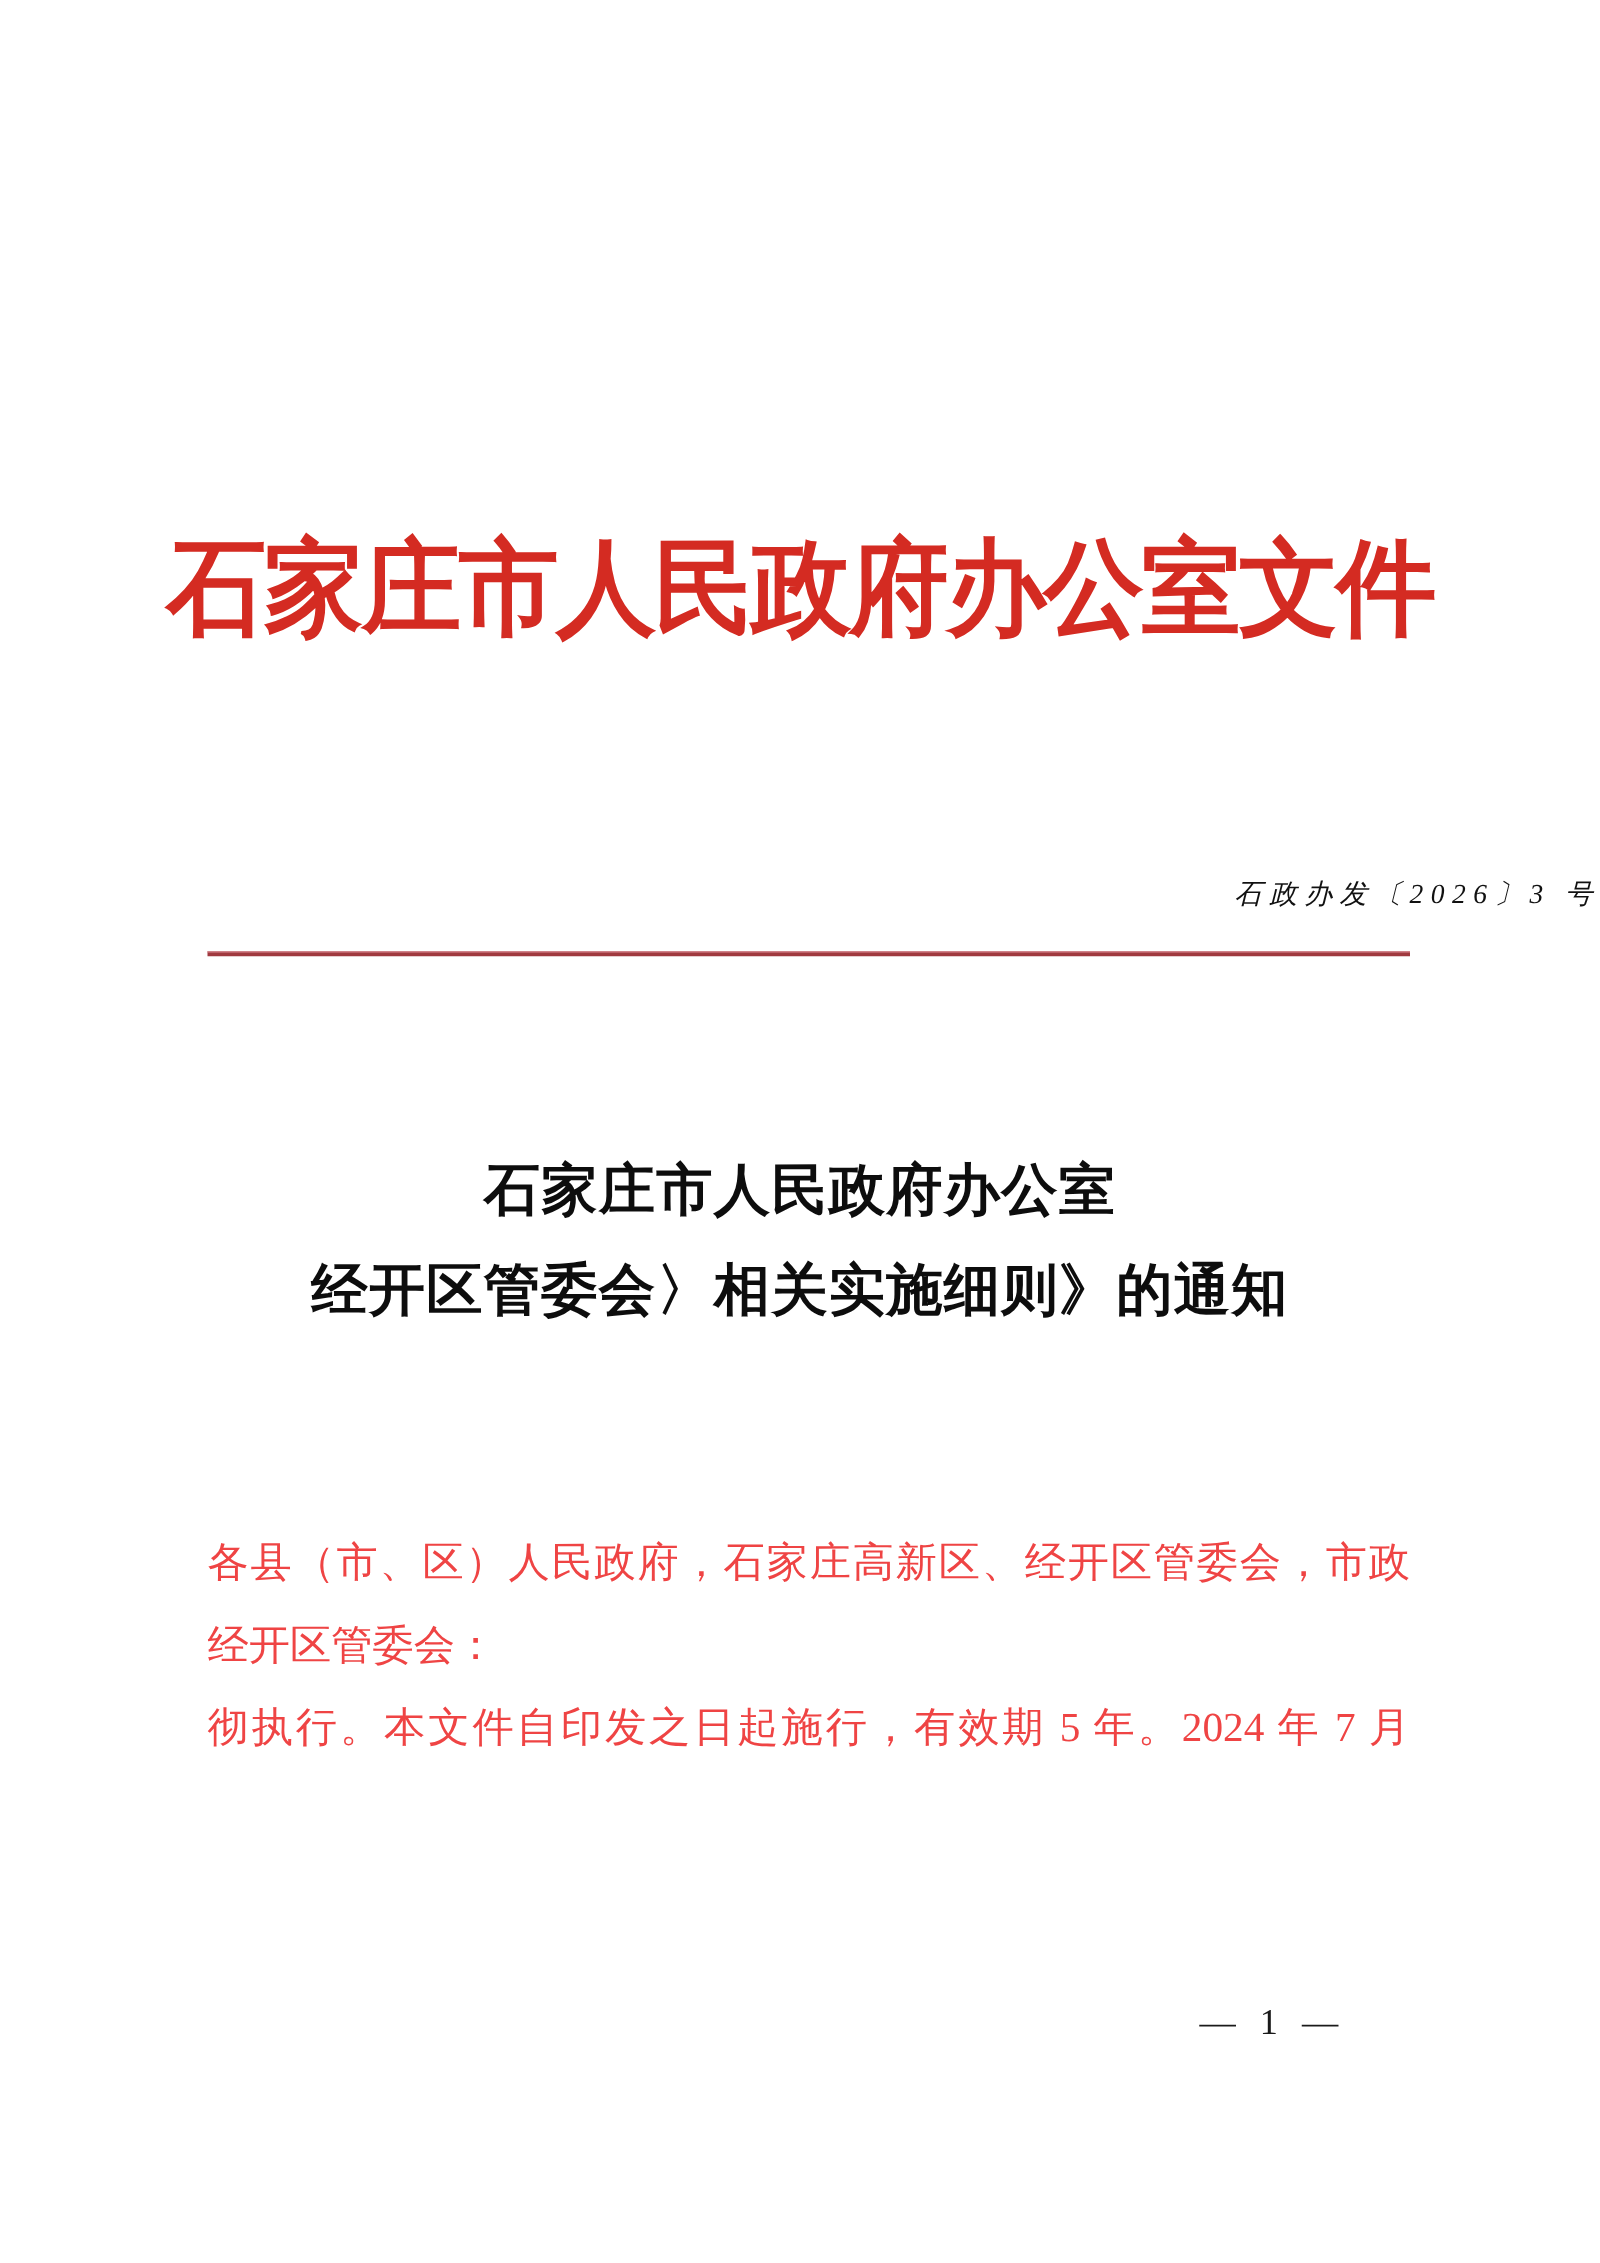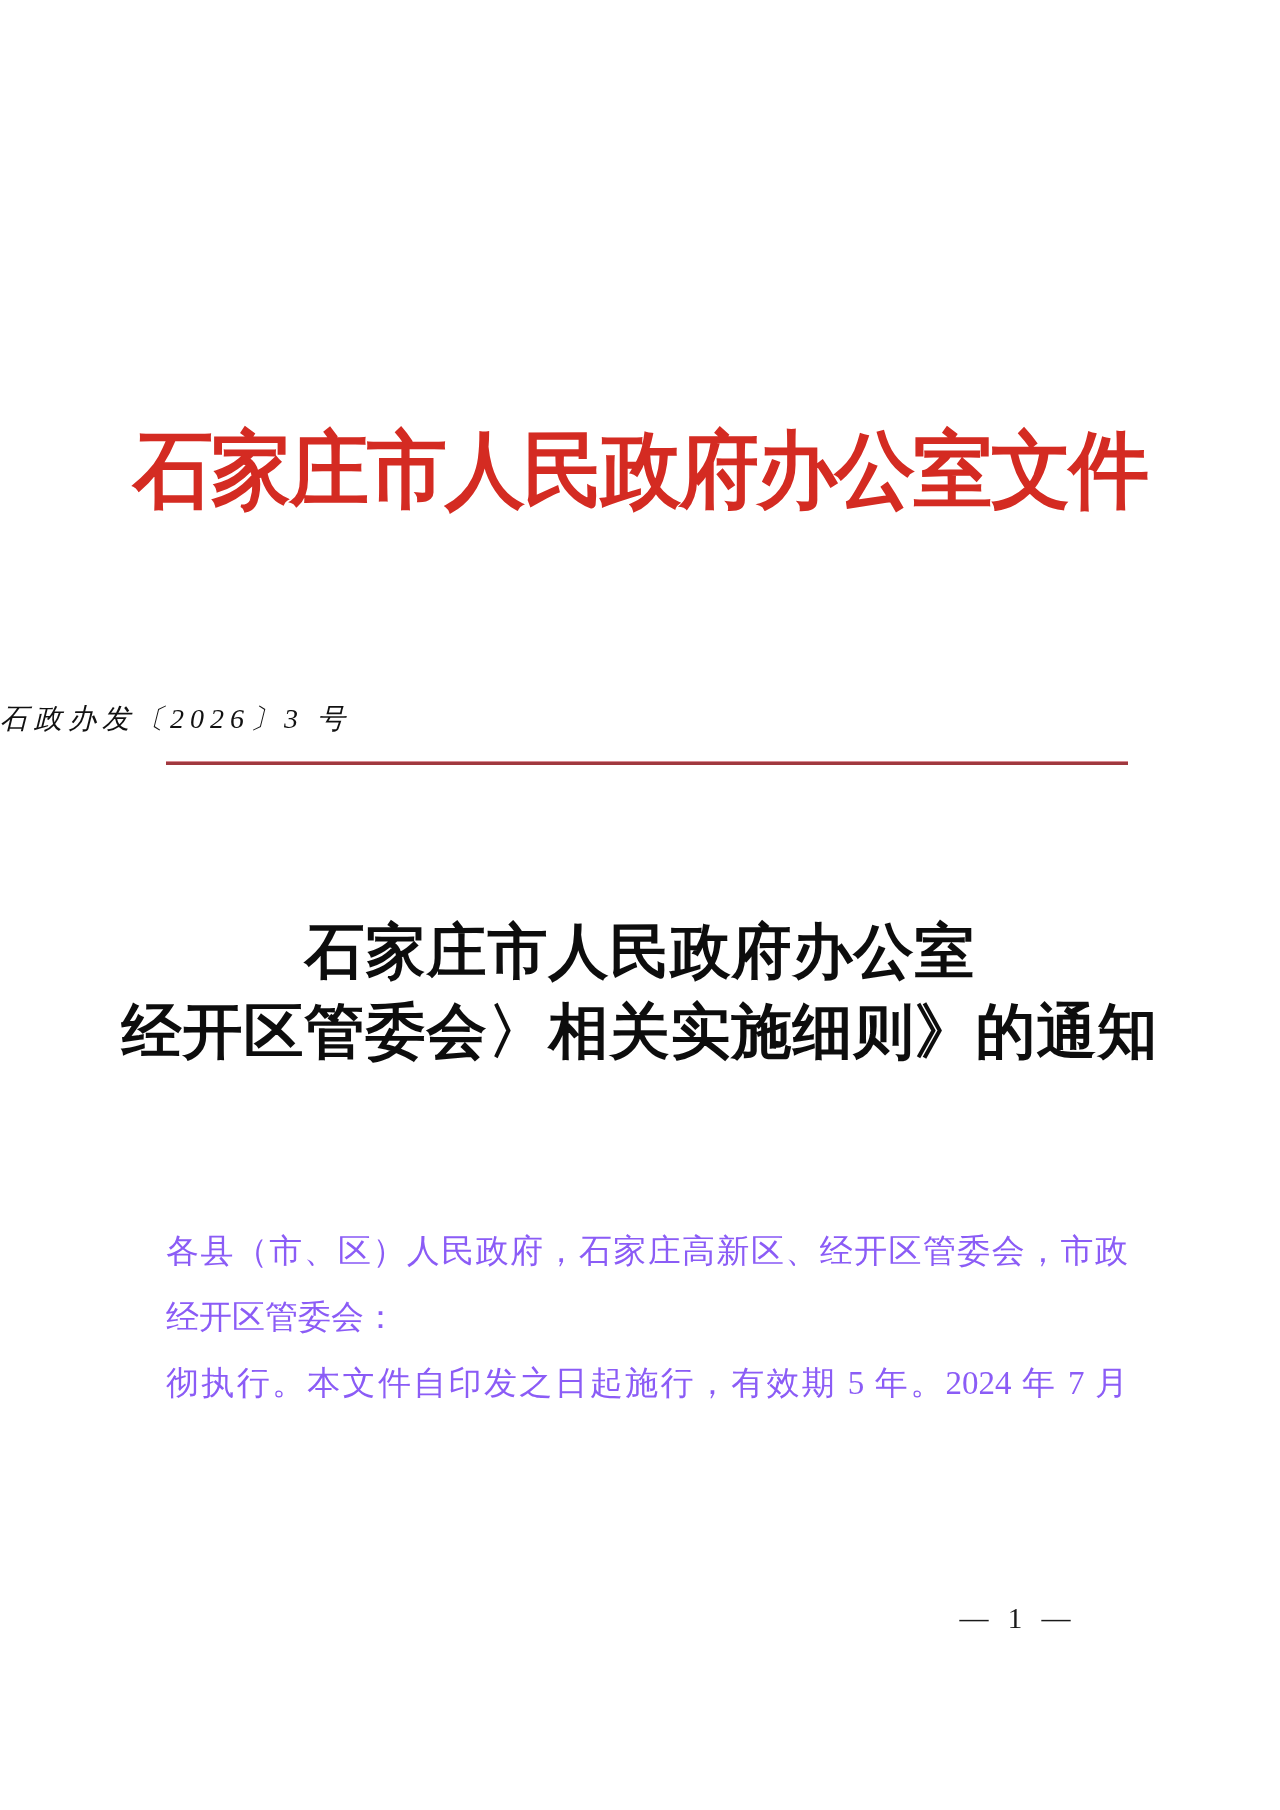--- a/index.html
+++ b/index.html
@@ -30,22 +30,22 @@
     white-space: nowrap;
     transform: scaleY(1.05);
   }
 
   
   .doc-number {
     position: absolute;
     top: 700px;
     left: 0;
     width: 100%;
-    text-align: left;
-    font-size: 28px;
+    text-align: right;
+    font-size: 22px;
     letter-spacing: 6px;
     color: #111111;
     font-style: italic; 
     font-family: "Liberation Serif", "DejaVu Serif", serif;
   }
 
   
   .red-line {
     position: absolute;
     top: 761px;
@@ -56,37 +56,37 @@
     border-top: 1px solid #d98a92;
   }
 
   
   .title-block {
     position: absolute;
     top: 912px;
     left: 0;
     width: 100%;
     text-align: center;
-    font-size: 60px;
+    font-size: 45px;
     line-height: 80px;
     font-weight: 700;
     color: #0d0d0d;
     letter-spacing: 1px;
     white-space: nowrap;
   }
 
   
   .body-block {
     position: absolute;
     top: 1218px;
     left: 166px;
     width: 962px;
     font-size: 33px;
     line-height: 66px;
-    color: #8b5cf6;
+    color: #ef4444;
   }
   .body-line {
     height: 66px;
     white-space: nowrap;
     text-align: justify;
     text-align-last: justify;
     overflow: hidden;
   }
   .body-line.short {
     text-align-last: left;

